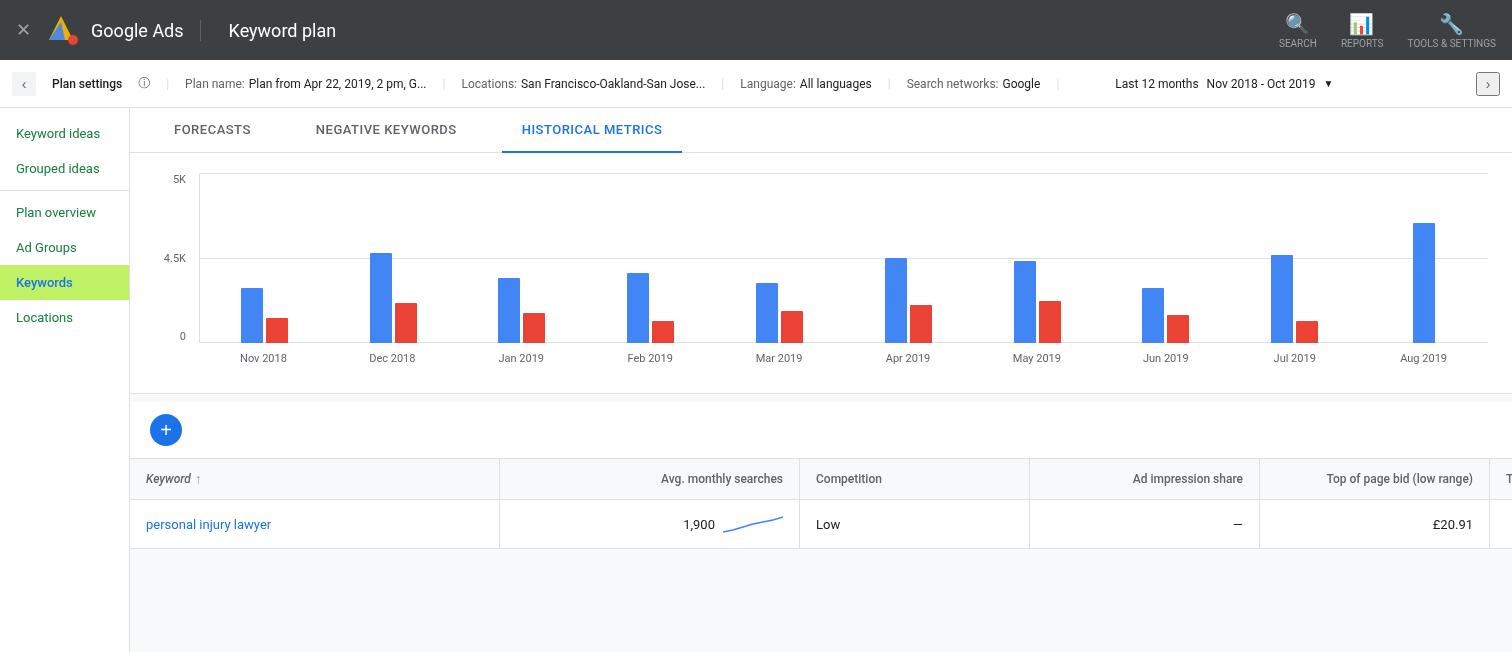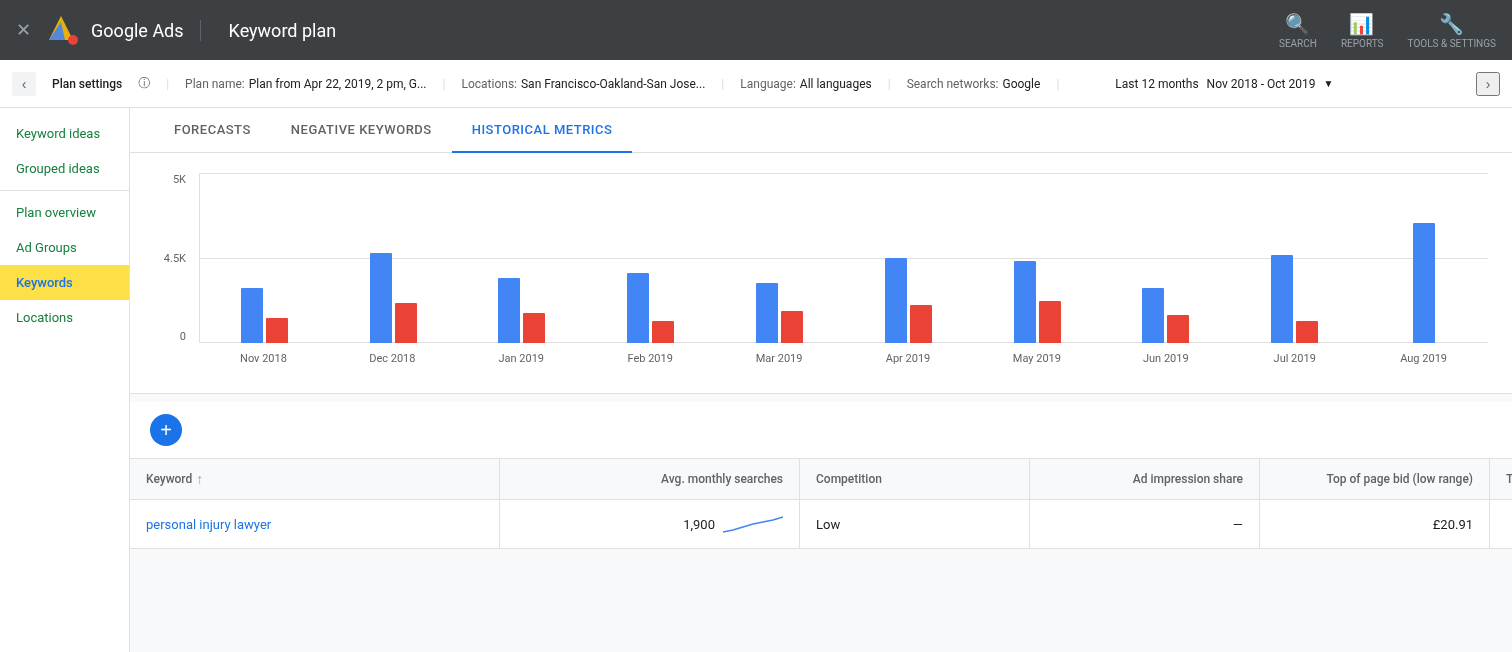--- a/index.html
+++ b/index.html
@@ -129,21 +129,21 @@
     }
     .sidebar-item {
       padding: 10px 16px;
       font-size: 13px;
       color: #15803d;
       cursor: pointer;
       white-space: nowrap;
     }
     .sidebar-item.active {
       color: #1a73e8;
-      background: #fde047;
+      background: #bef264;
       font-weight: 500;
     }
     .sidebar-divider {
       height: 1px;
       background: #e0e0e0;
       margin: 4px 0;
     }
 
     
     .content-area {
@@ -151,20 +151,21 @@
       overflow: auto;
       background: #f8f9fa;
     }
 
     
     .tabs-bar {
       background: #fff;
       display: flex;
       border-bottom: 1px solid #e0e0e0;
       padding: 0 24px;
+      gap: 25px;
     }
     .tab-item {
       padding: 14px 20px;
       font-size: 13px;
       color: #5f6368;
       cursor: pointer;
       border-bottom: 2px solid transparent;
       margin-bottom: -1px;
       text-transform: uppercase;
       letter-spacing: 0.5px;
@@ -315,21 +316,21 @@
       font-size: 12px;
       color: #5f6368;
       font-weight: 500;
     }
     .th {
       padding: 12px 16px;
       display: flex;
       align-items: center;
       gap: 4px;
     }
-    .th.keyword-col { flex: 0 0 370px; border-right: 1px solid #e0e0e0; }
+    .th.keyword-col { flex: 0 0 370px; border-right: 1px solid #e0e0e0; font-style: italic; }
     .th.avg-col { flex: 0 0 300px; border-right: 1px solid #e0e0e0; justify-content: flex-end; }
     .th.comp-col { flex: 0 0 230px; border-right: 1px solid #e0e0e0; }
     .th.imp-col { flex: 0 0 230px; border-right: 1px solid #e0e0e0; justify-content: flex-end; }
     .th.topbid-col { flex: 0 0 230px; border-right: 1px solid #e0e0e0; justify-content: flex-end; }
     .th.top-col { flex: 1; justify-content: flex-end; }
     .sort-icon { color: #9aa0a6; font-size: 14px; }
 
     .table-row {
       display: flex;
       border-bottom: 1px solid #e0e0e0;

